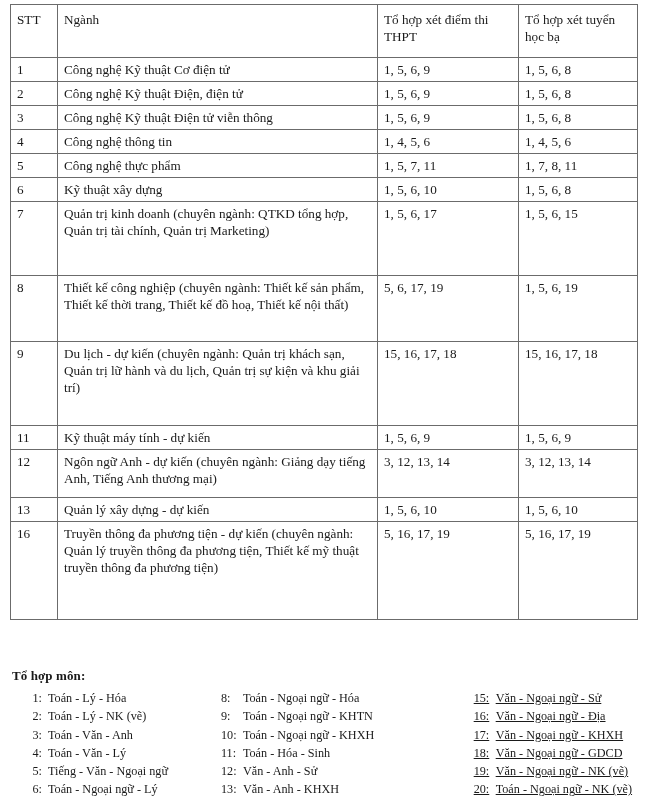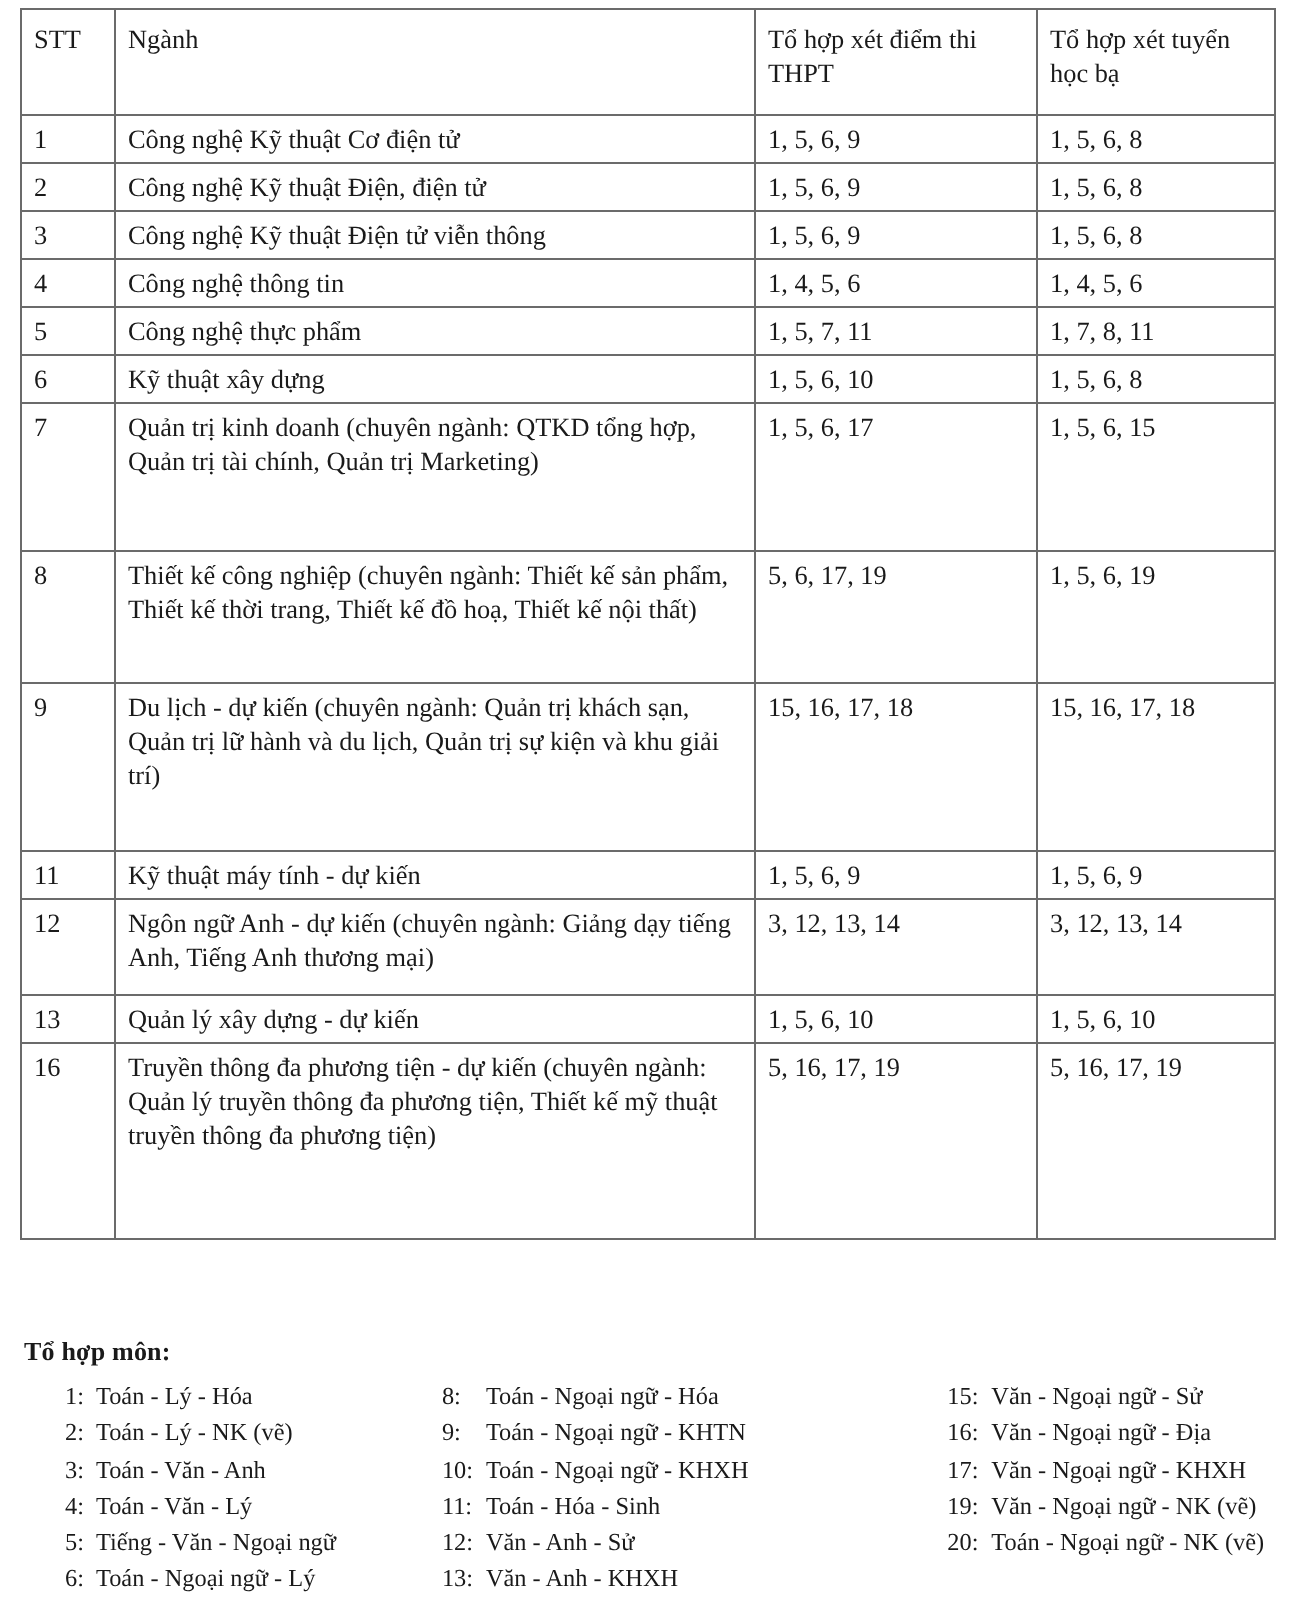--- a/index.html
+++ b/index.html
@@ -78,21 +78,21 @@
   }
   .legend-cols {
     display: flex;
     align-items: flex-start;
   }
   .legend-col {
     display: block;
   }
   .legend-col.col-a { width: 215px; padding-left: 14px; }
   .legend-col.col-b { width: 210px; padding-left: 14px; }
-  .legend-col.col-c { width: 200px; padding-left: 76px; }
+  .legend-col.col-c { width: 200px; padding-left: 76px; text-decoration: underline; }
 
   .legend-row {
     display: flex;
     font-size: 12.2px;
     line-height: 1.50;
     white-space: nowrap;
   }
   .legend-num {
     display: inline-block;
     width: 22px;
@@ -277,20 +277,24 @@
         </div>
         <div class="legend-row">
           <span class="legend-num">16:</span>
           <span class="legend-txt">Văn - Ngoại ngữ - Địa</span>
         </div>
         <div class="legend-row">
           <span class="legend-num">17:</span>
           <span class="legend-txt">Văn - Ngoại ngữ - KHXH</span>
         </div>
         <div class="legend-row">
+          <span class="legend-num">18:</span>
+          <span class="legend-txt">Văn - Ngoại ngữ - GDCD</span>
+        </div>
+        <div class="legend-row">
           <span class="legend-num">19:</span>
           <span class="legend-txt">Văn - Ngoại ngữ - NK (vẽ)</span>
         </div>
         <div class="legend-row">
           <span class="legend-num">20:</span>
           <span class="legend-txt">Toán - Ngoại ngữ - NK (vẽ)</span>
         </div>
       </div>
 
     </div>

